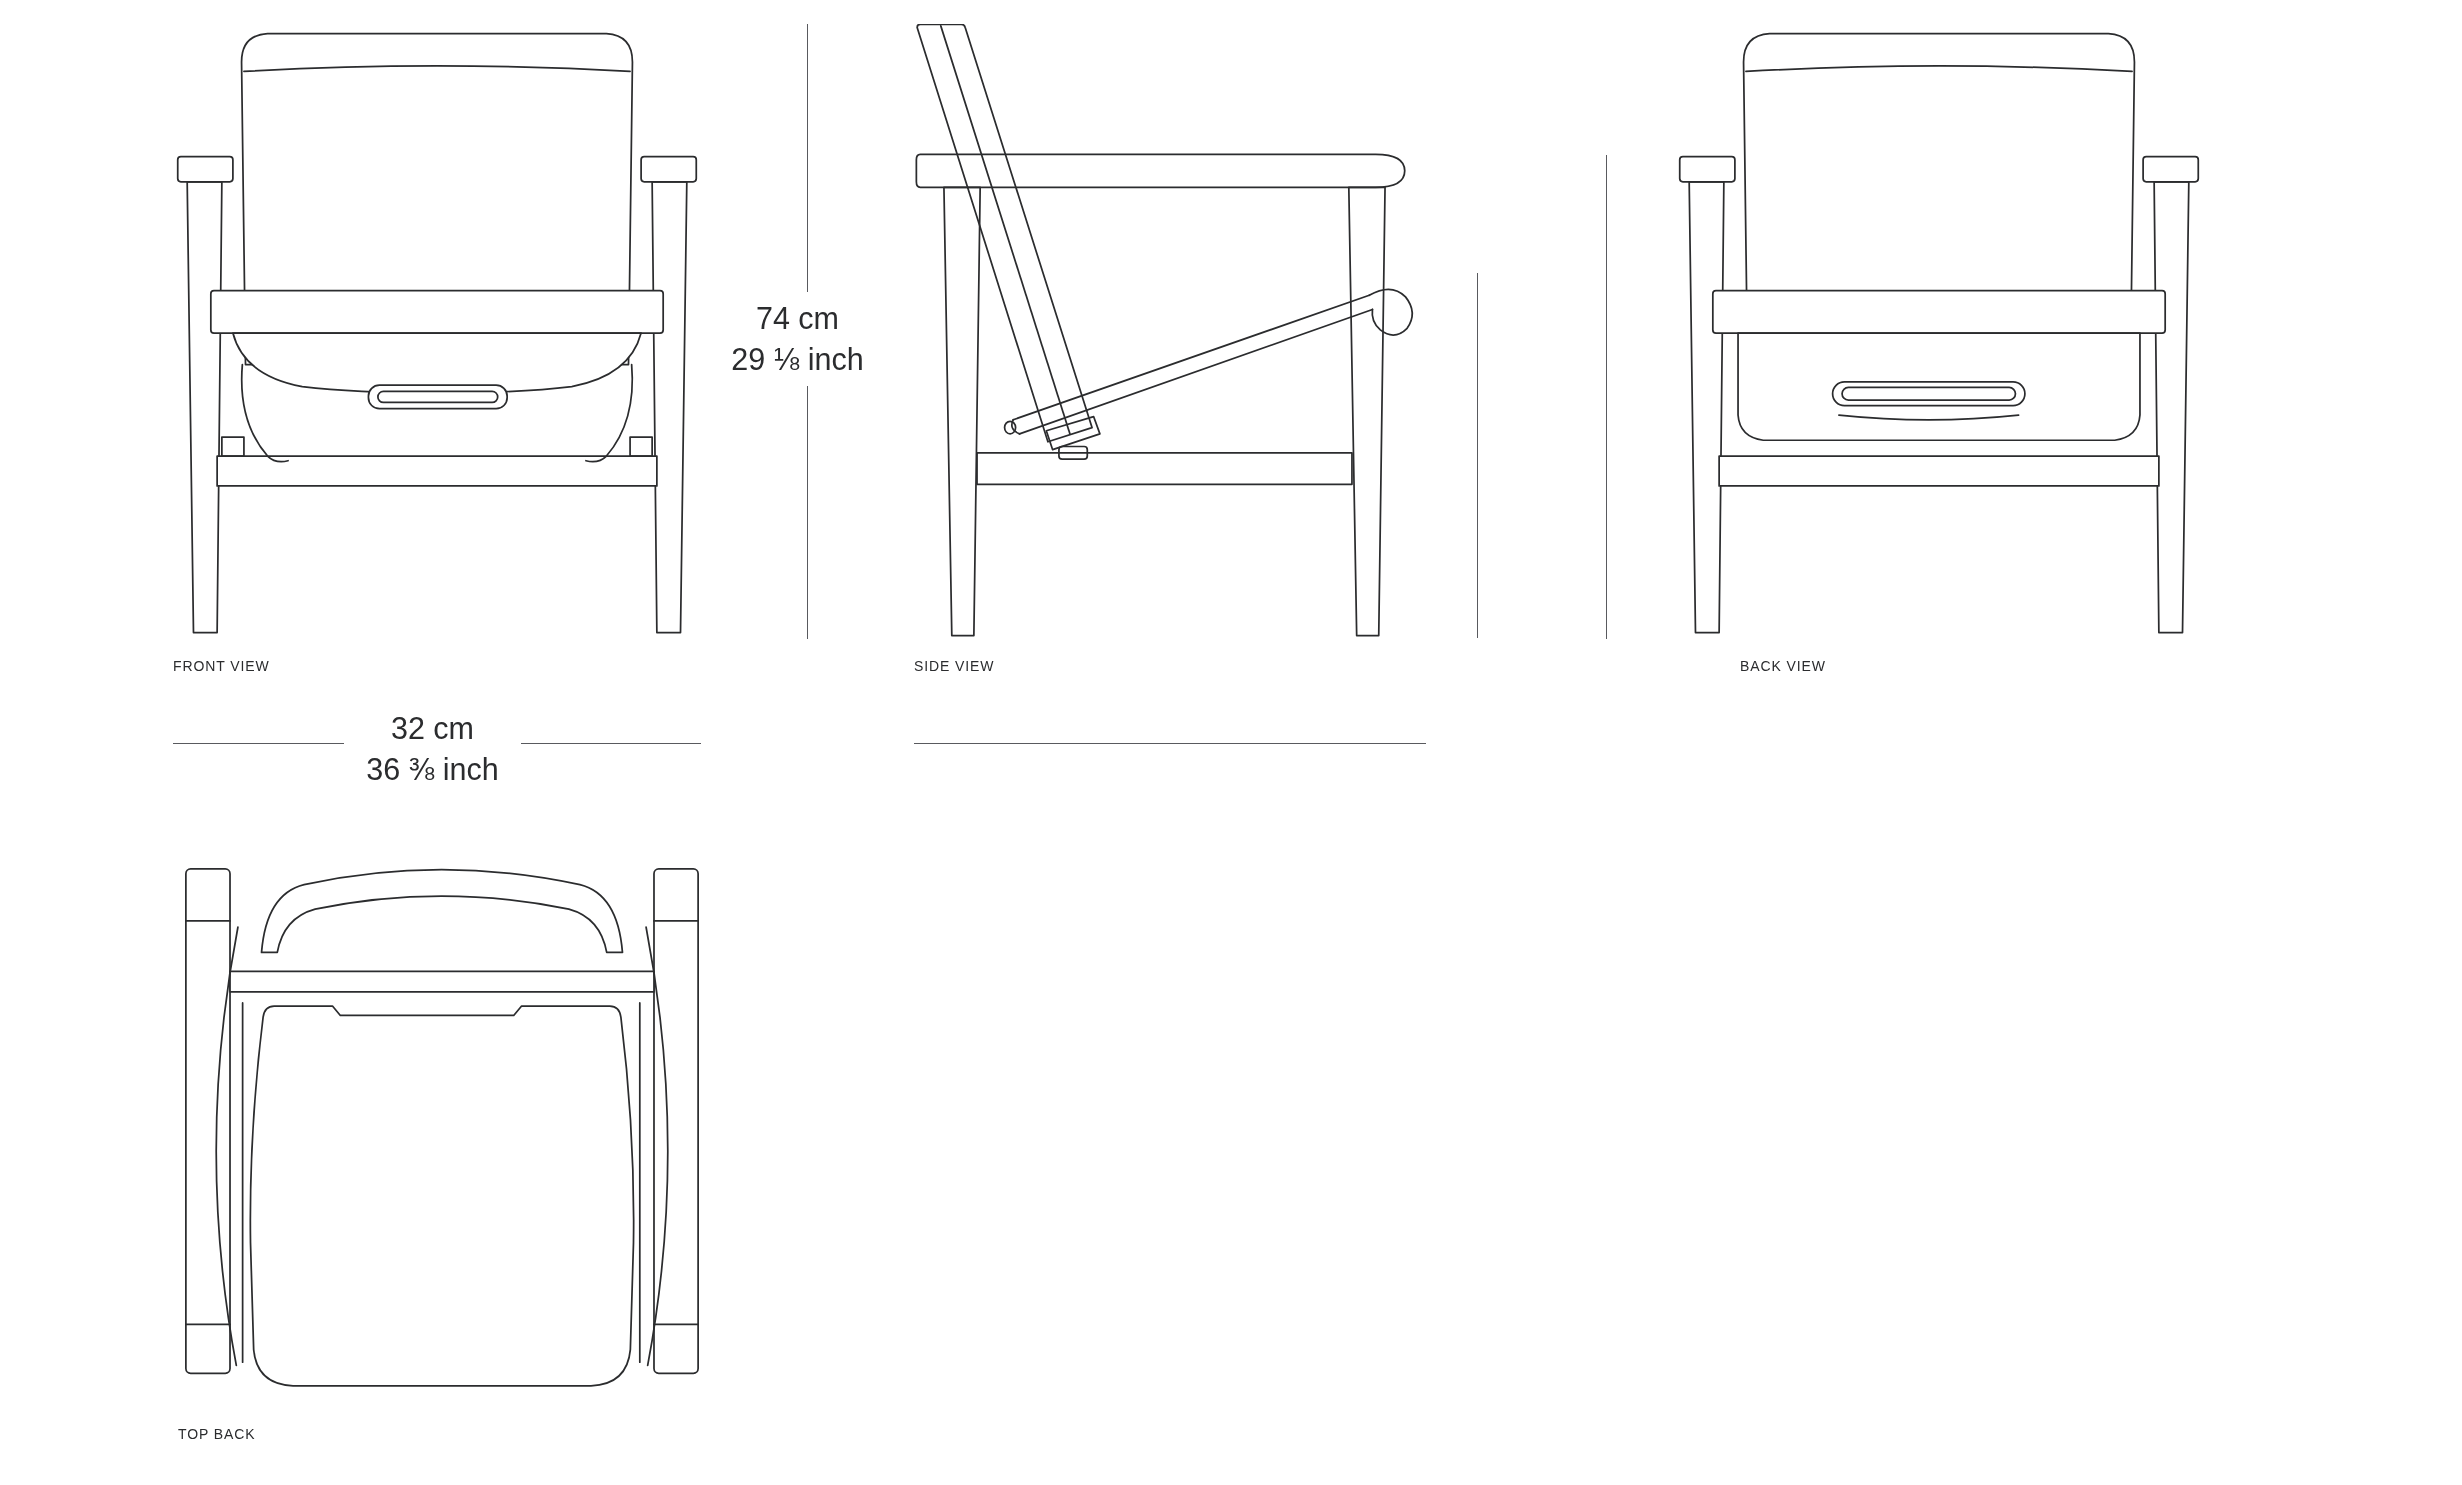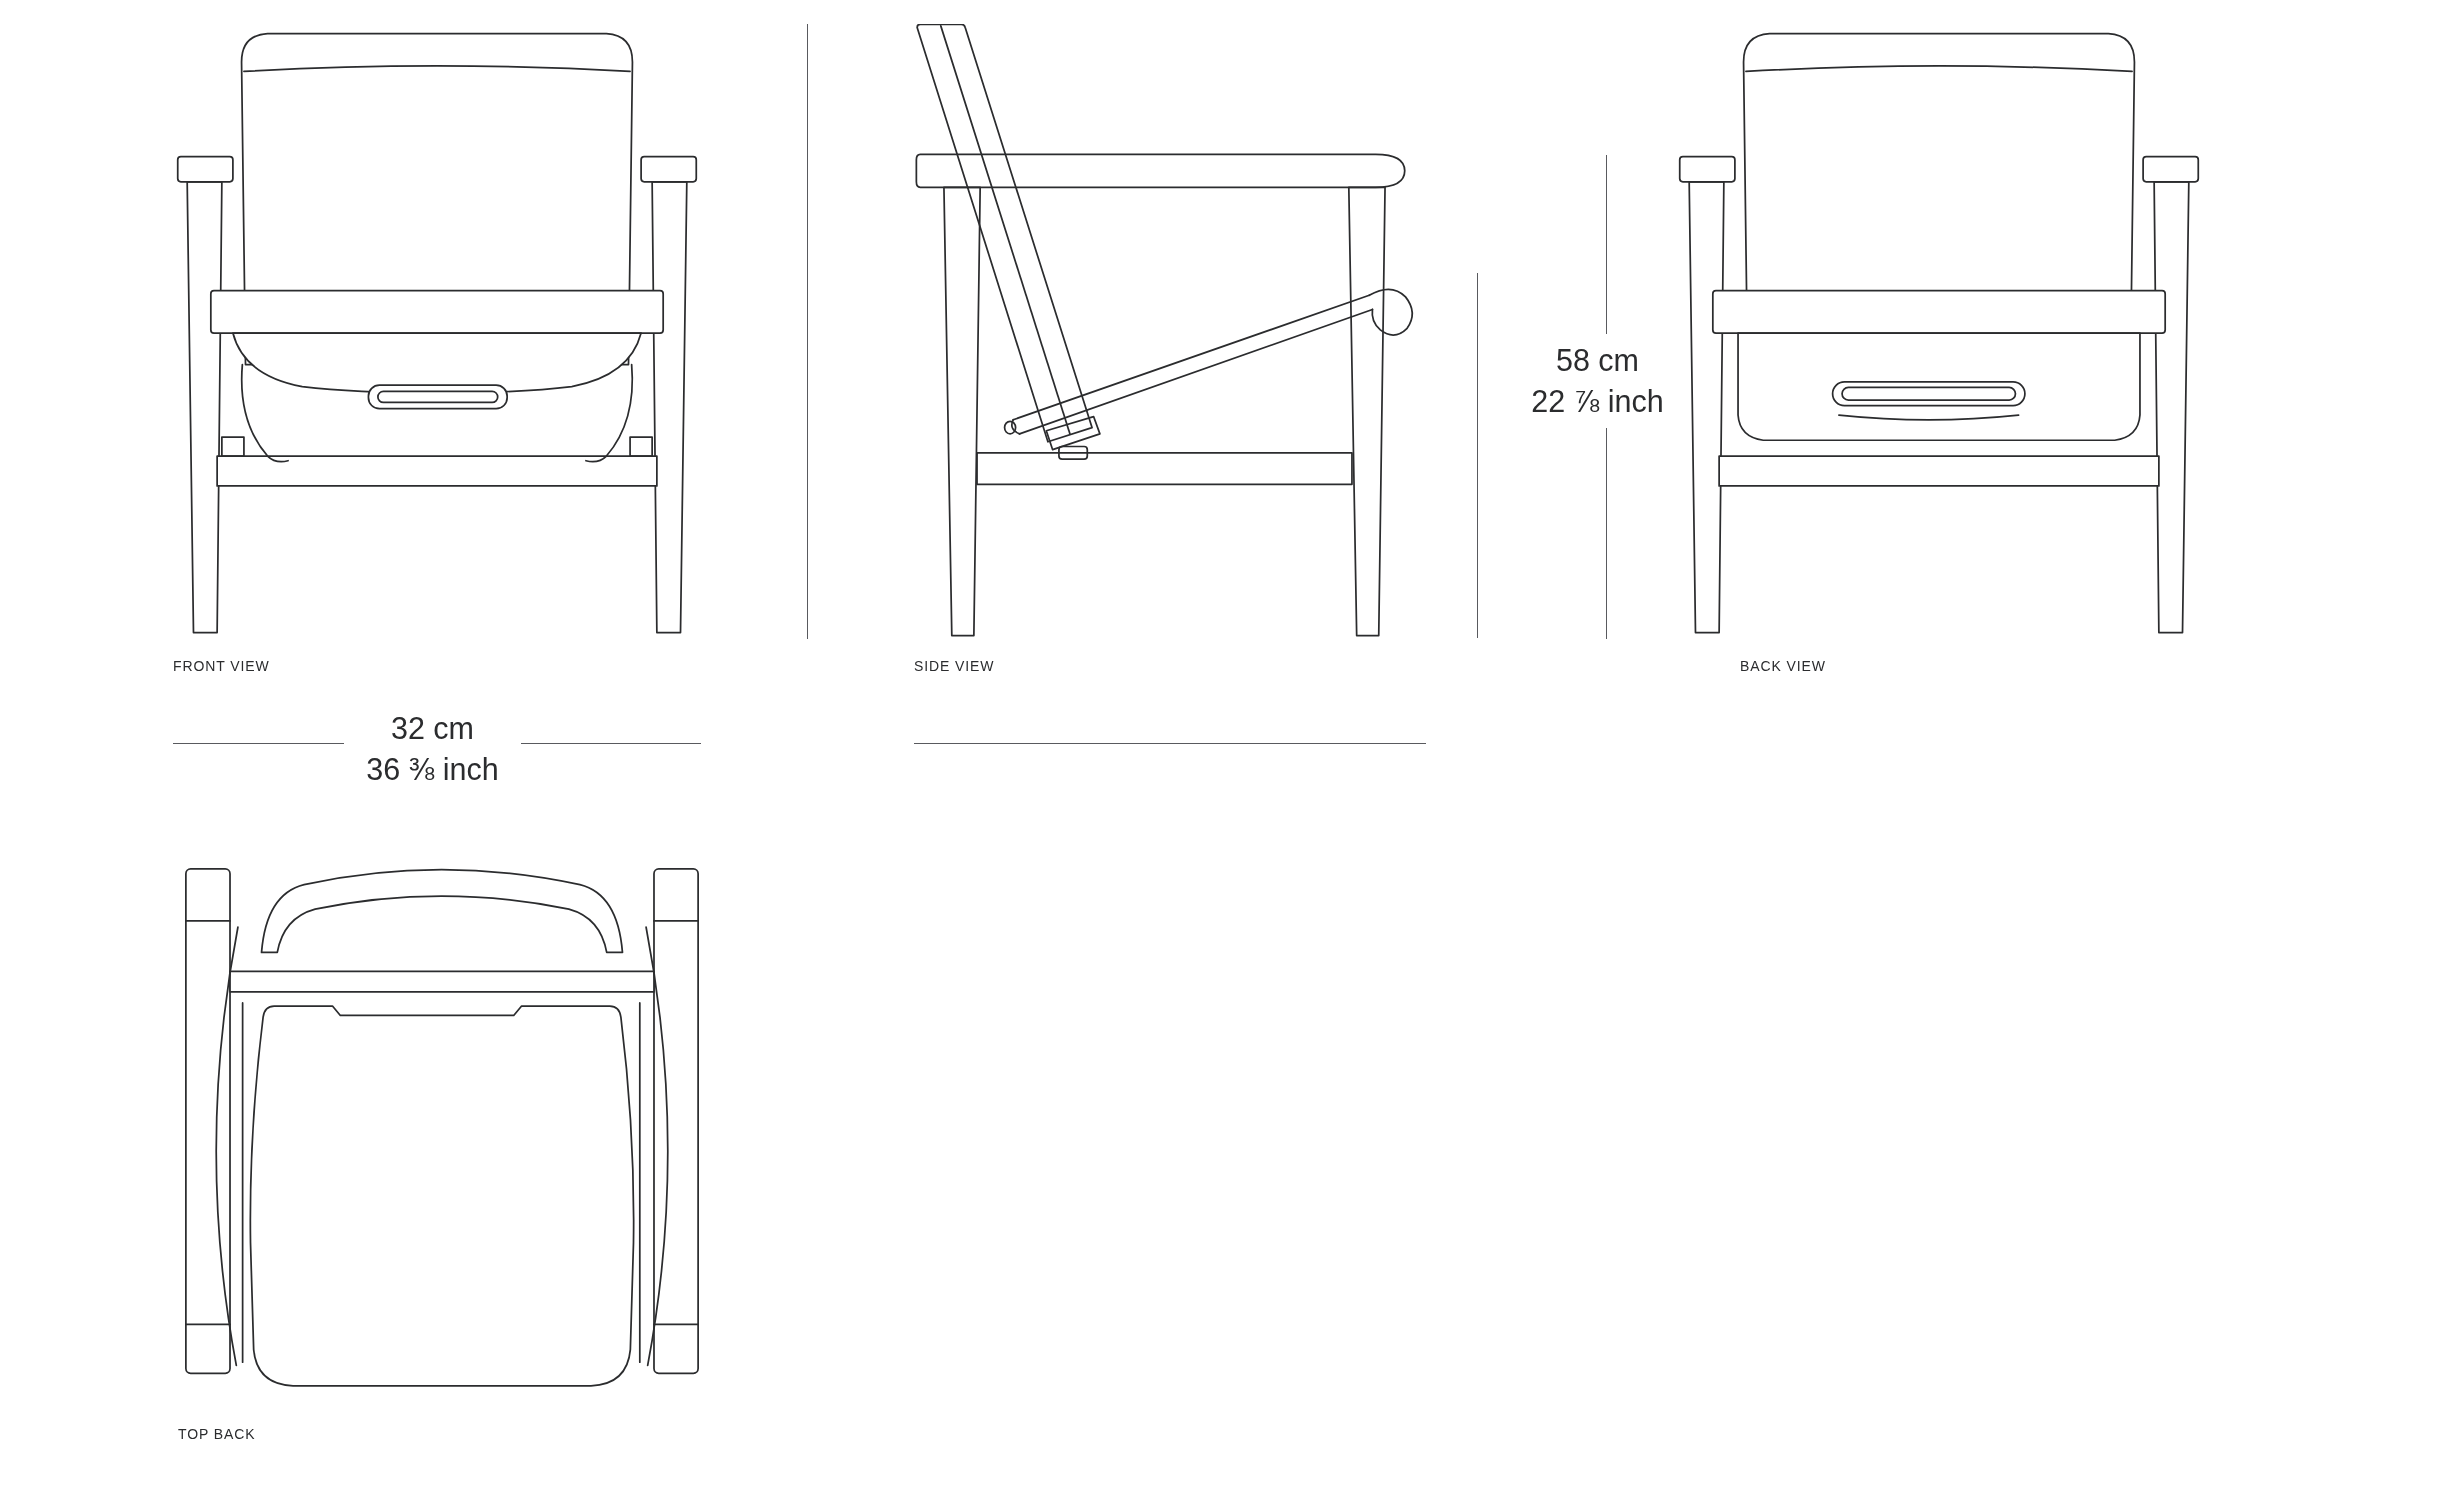--- a/index.html
+++ b/index.html
@@ -146,25 +146,25 @@
       <path class="sf" d="M61,90 L98,90 L103,96 L213,96 L218,90 L274,90 Q280,90 281,97 Q290,170 289,240 L287,308 Q285,330 262,331 L73,331 Q50,330 48,308 L46,240 Q45,170 54,97 Q55,90 61,90 Z"></path>
     </g>
   </svg>
 
   <div class="dim-line v" style="left:807px; top:23.6px; height:615px;"></div>
   <div class="dim-line v" style="left:1477px; top:273px; height:365px;"></div>
   <div class="dim-line v" style="left:1606px; top:155px; height:484px;"></div>
   <div class="dim-line h" style="left:173px; top:743px; width:528px;"></div>
   <div class="dim-line h" style="left:914px; top:743px; width:512px;"></div>
 
+  <div class="dim-text" style="left:709px; top:292px;">
+    <div>74 cm</div>
+    <div>29 ⅛ inch</div>
+  </div>
 
-  <div class="dim-text" style="left:1509px; top:334px;">
-    <div>58 cm</div>
-    <div>22 ⅞ inch</div>
-  </div>
 
 
   <div class="dim-text" style="left:344px; top:702px;">
     <div>32 cm</div>
     <div>36 ⅜ inch</div>
   </div>
 
 
   <div class="view-label" style="left:173px; top:658px; width:528px;">FRONT VIEW</div>
   <div class="view-label" style="left:914px; top:658px; width:512px;">SIDE VIEW</div>

